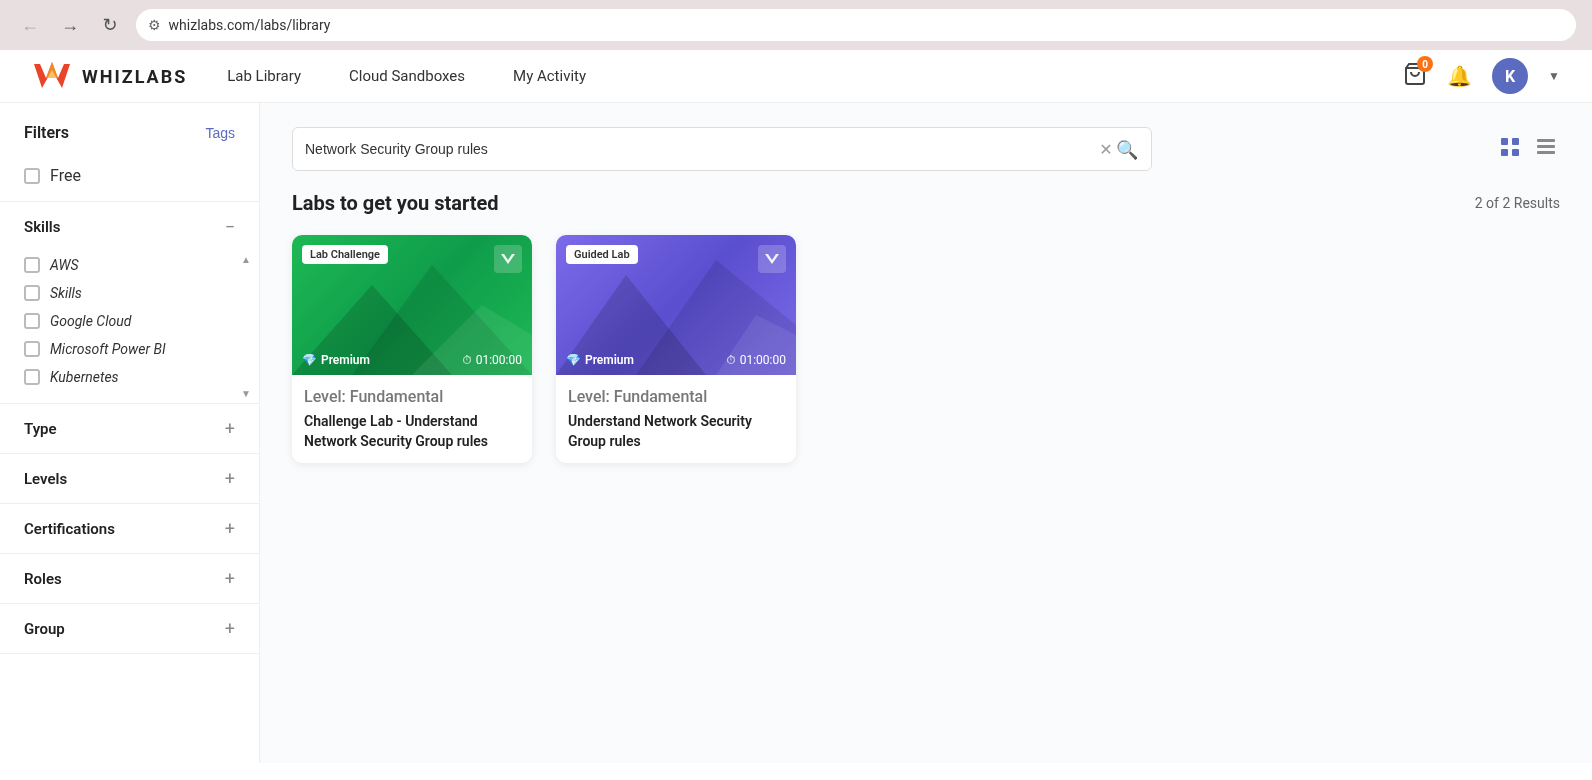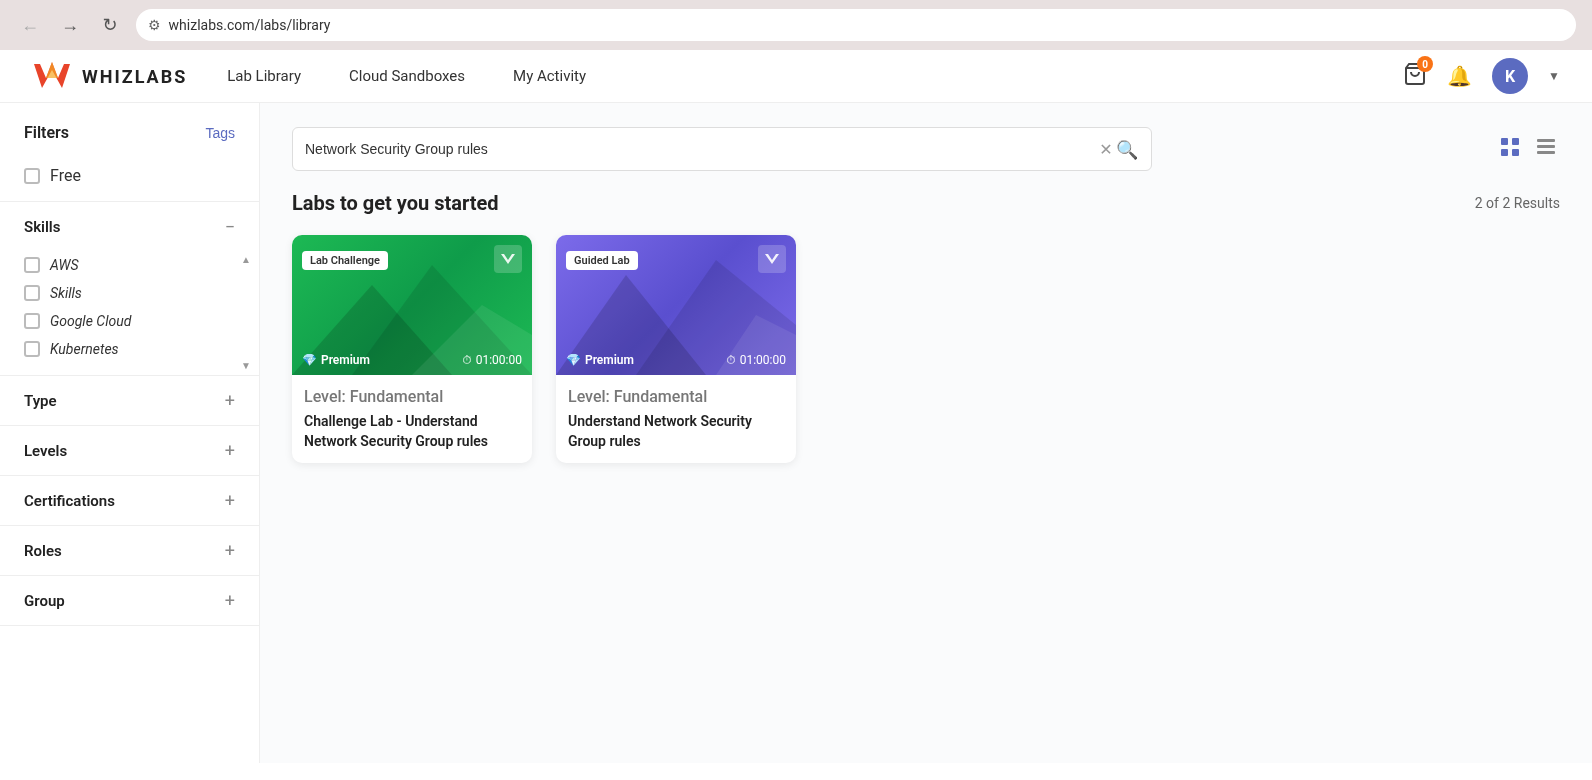--- a/index.html
+++ b/index.html
@@ -255,21 +255,21 @@
     }
     .card-thumbnail.green {
       background: linear-gradient(135deg, #1db954 0%, #0f9c4a 50%, #1db954 100%);
     }
     .card-thumbnail.purple {
       background: linear-gradient(135deg, #7c6bea 0%, #5a4fcf 50%, #7c6bea 100%);
       text-decoration: underline;
     }
     .card-badge {
       position: absolute;
-      top: 16px; left: 10px;
+      top: 10px; left: 10px;
       background: white;
       border-radius: 4px;
       padding: 3px 8px;
       font-size: 11px;
       font-weight: 600;
       color: #333;
     }
     .card-provider-logo {
       position: absolute;
       top: 10px; right: 10px;
@@ -393,20 +393,24 @@
             <div class="skill-item">
               <div class="checkbox"></div>
               <span class="skill-label">Skills</span>
             </div>
             <div class="skill-item">
               <div class="checkbox"></div>
               <span class="skill-label">Google Cloud</span>
             </div>
             <div class="skill-item">
               <div class="checkbox"></div>
+              <span class="skill-label">Microsoft Power BI</span>
+            </div>
+            <div class="skill-item">
+              <div class="checkbox"></div>
               <span class="skill-label">Kubernetes</span>
             </div>
           </div>
 
           <div style="position:absolute; right:8px; top:0; bottom:0; display:flex; flex-direction:column; justify-content:space-between; align-items:center; padding: 4px 0;">
             <span style="cursor:pointer; color:#999; font-size:10px; line-height:1;">▲</span>
             <span style="cursor:pointer; color:#999; font-size:10px; line-height:1;">▼</span>
           </div>
         </div>
       </div>

